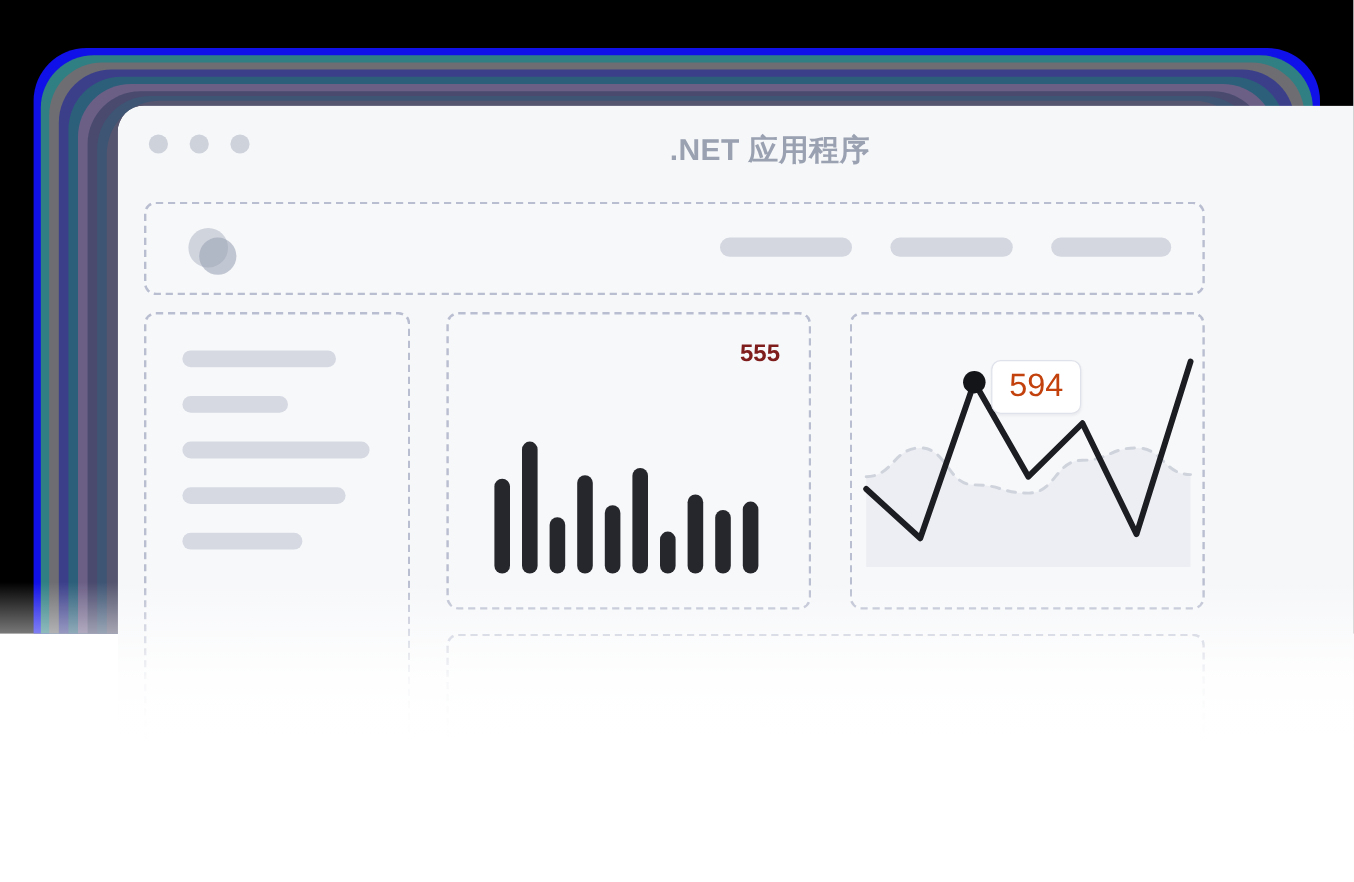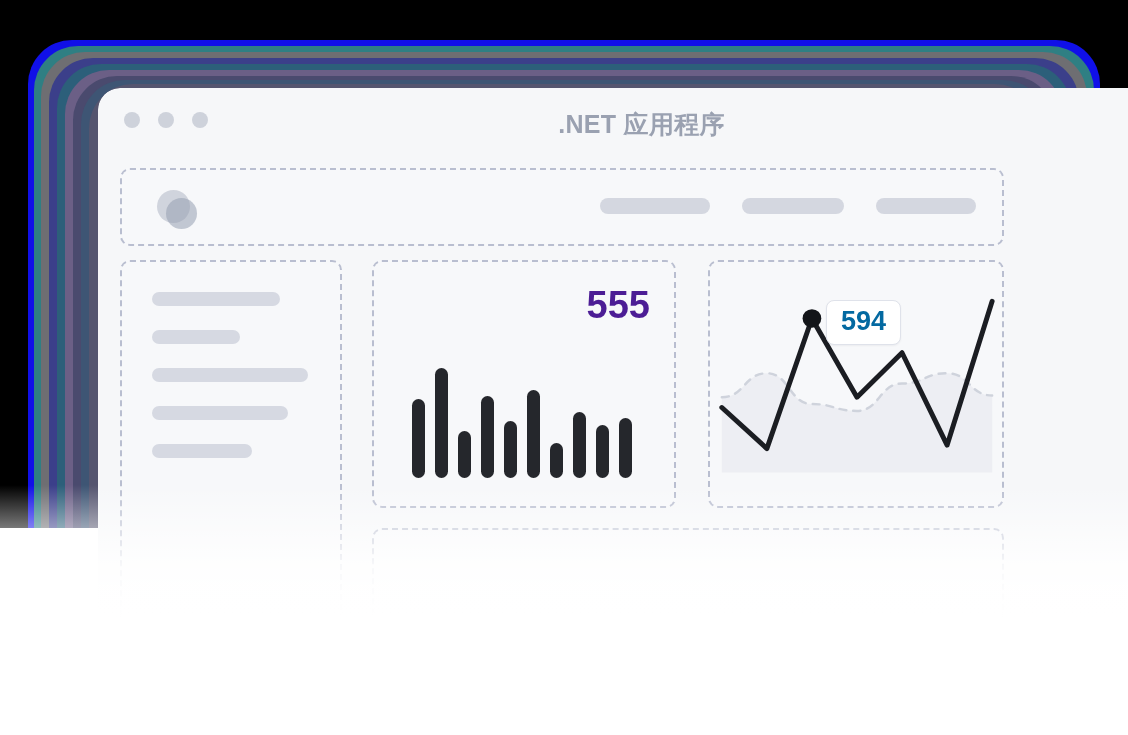--- a/index.html
+++ b/index.html
@@ -92,38 +92,38 @@
 
   
   .sidebar-panel { left: 22px; top: 172px; width: 222px; height: 390px; }
   .side-lines { position: absolute; left: 30px; top: 30px; width: 100%; }
   .sline { height: 14px; border-radius: 7px; background: #d6d9e2; margin-bottom: 24px; }
 
   
   .bar-panel { left: 274px; top: 172px; width: 304px; height: 248px; }
   .metric-label {
     position: absolute; right: 24px; top: 22px;
-    font-size: 38px; font-weight: 600; color: #4c1d95;
+    font-size: 20px; font-weight: 600; color: #7f1d1d;
   }
   .bars {
     position: absolute; left: 38px; bottom: 28px;
     display: flex; align-items: flex-end; gap: 10px;
     height: 110px;
   }
   .bar { width: 13px; background: #25272c; border-radius: 7px; }
 
   
   .line-panel { left: 610px; top: 172px; width: 296px; height: 248px; }
   .line-svg { position: absolute; left: 0; top: 0; width: 100%; height: 100%; }
   .tooltip {
     position: absolute; left: 116px; top: 38px;
     background: #ffffff; border: 1px solid #dfe2ea;
     border-radius: 8px;
     padding: 5px 14px 7px;
-    font-size: 27px; font-weight: 700; color: #0369a1;
+    font-size: 27px; font-weight: 400; color: #c2410c;
     box-shadow: 0 1px 2px rgba(20,25,40,.05);
   }
 
   
   .bottom-panel { left: 274px; top: 440px; width: 632px; height: 122px; }
 
   
   .bottom-fade {
     position: absolute; left: 0; top: 430px;
     width: 1128px; height: 305px;

